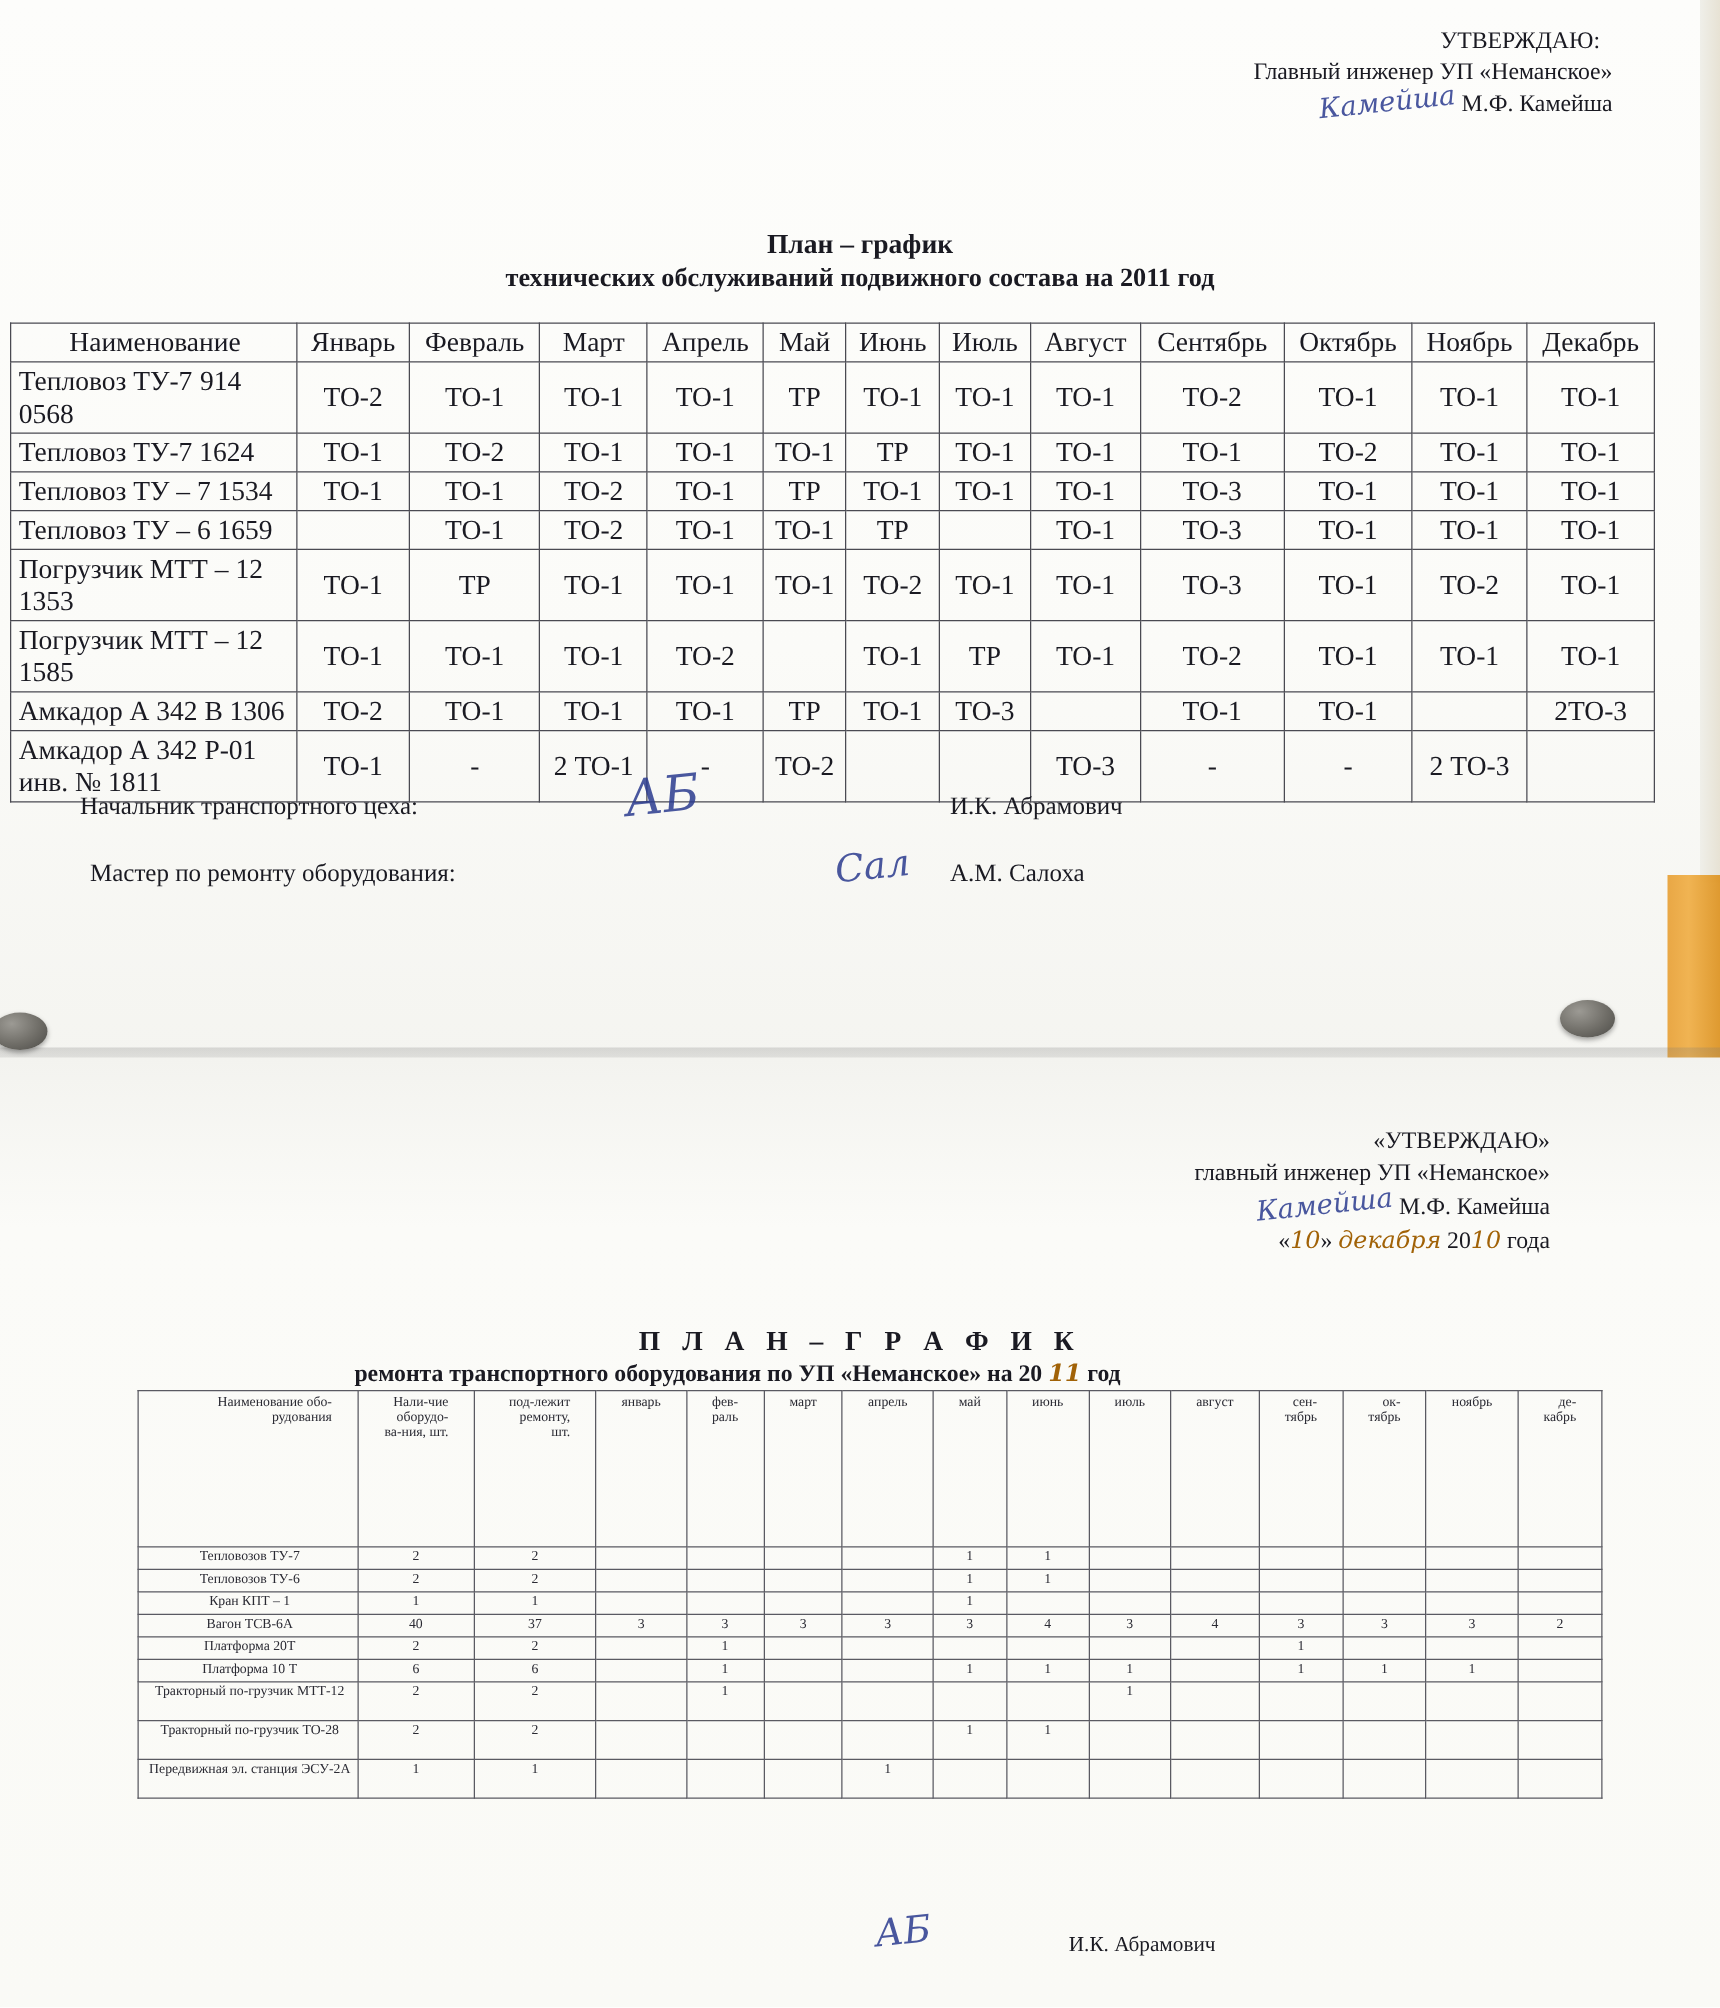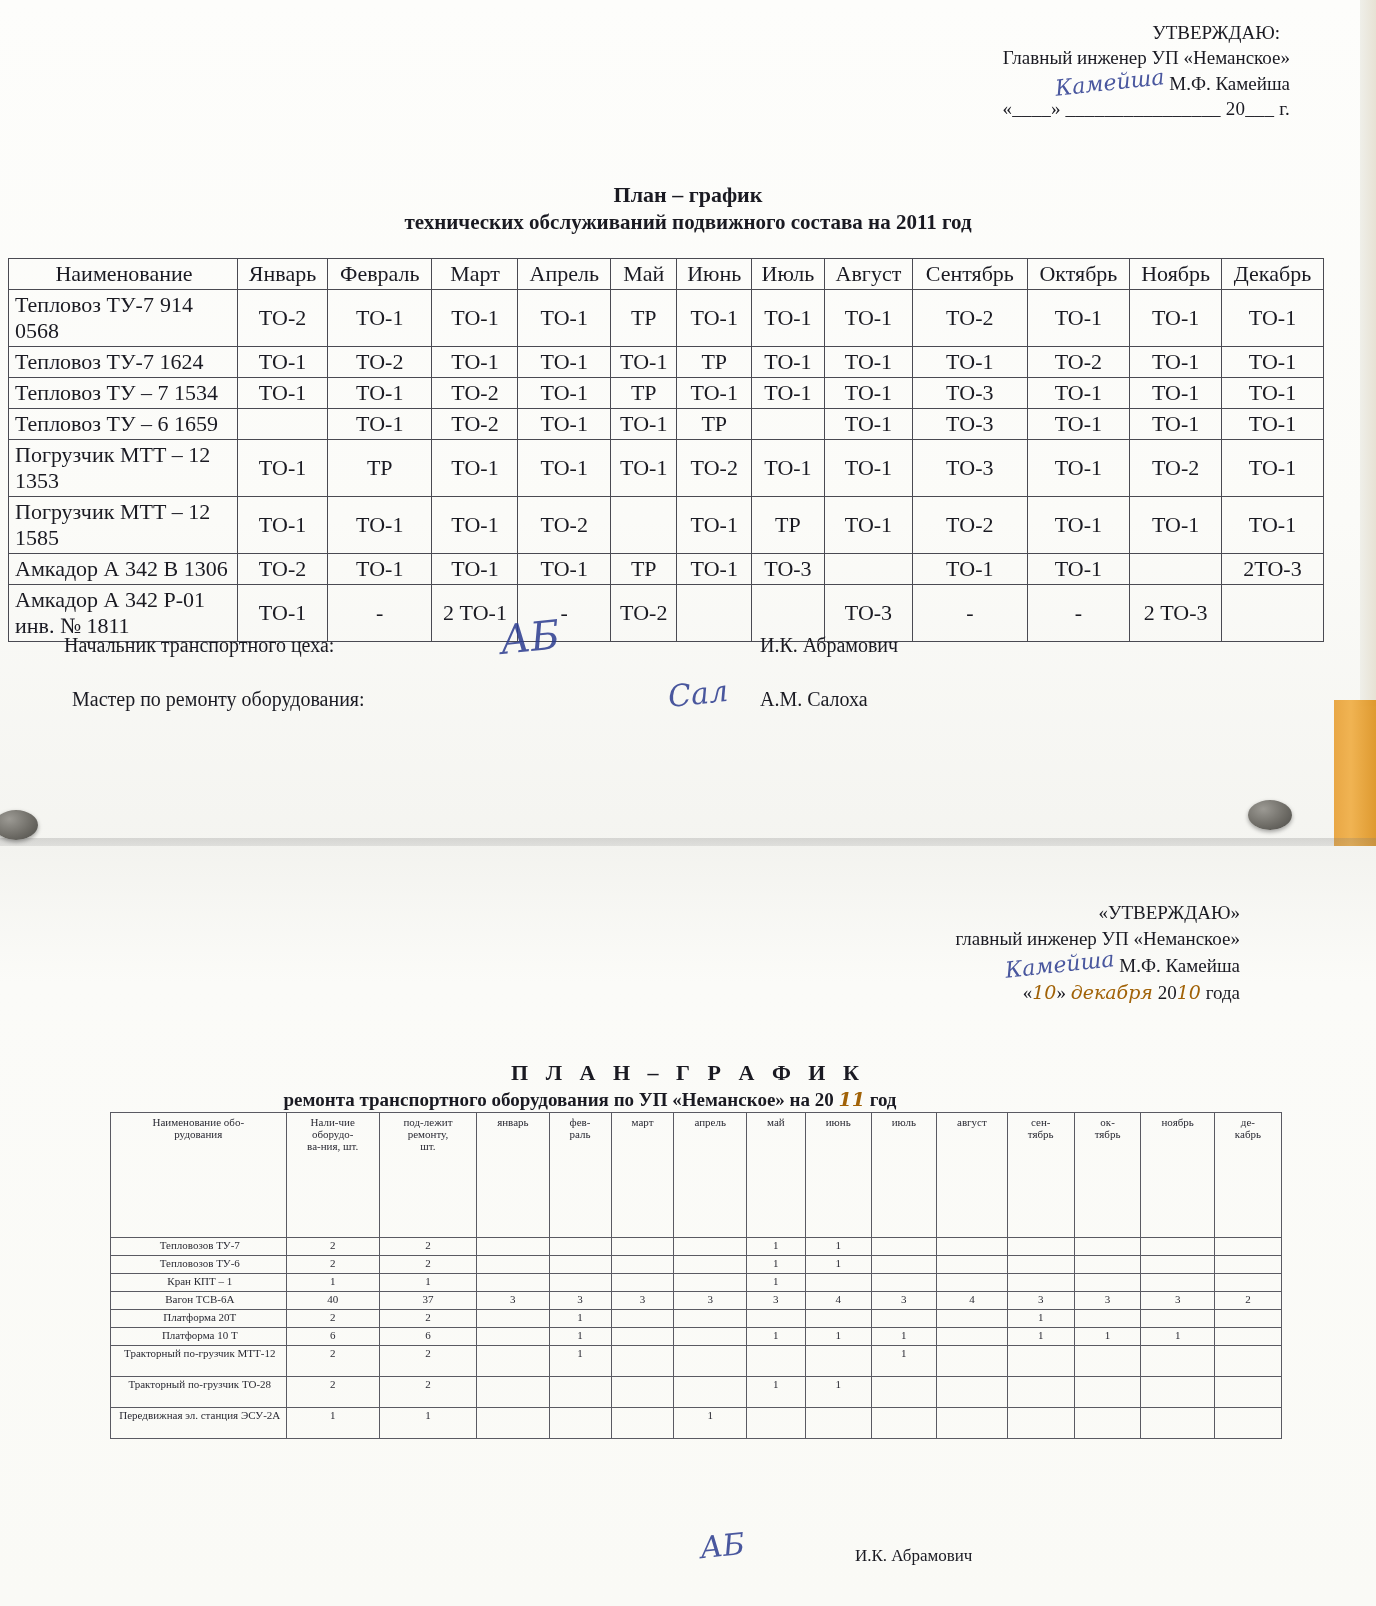--- a/index.html
+++ b/index.html
@@ -162,21 +162,21 @@
     font-size: 11px;
     color: #2a2a33;
   }
   table.t2 th, table.t2 td {
     border: 1px solid #5a5a62;
     text-align: center;
     vertical-align: top;
     padding: 1px 2px;
     height: 15px;
   }
-  table.t2 thead th { font-weight: normal; height: 118px; vertical-align: top; text-align: center; padding: 3px 20px; }
+  table.t2 thead th { font-weight: normal; height: 118px; vertical-align: top; text-align: right; padding: 3px 20px; }
   table.t2 th.c-name { width: 158px; }
   table.t2 th.c-qty  { width: 56px; }
   table.t2 th.c-rep  { width: 62px; }
   table.t2 td.r-name { text-align: center; padding-left: 5px; }
   table.t2 td.two-line { height: 28px; }
 
   #sig3-label { position: absolute; left: 350px; top: 1636px; font-size: 17px; }
   #sig3-name  { position: absolute; left: 855px; top: 1546px; font-size: 17px; }
   #sig3-mark  { position: absolute; left: 700px; top: 1528px; font-size: 30px; }
 </style>
@@ -190,21 +190,20 @@
 <div class="magnet left"></div>
 <div class="magnet right"></div>
 
 <div class="approve-top">
   <div class="ln1">УТВЕРЖДАЮ:</div>
   <div class="ln2">Главный инженер УП «Неманское»</div>
   <div class="ln3">
     <span class="sig-script">Камейша</span>
     <span>М.Ф. Камейша</span>
   </div>
-  <div class="ln4">«____» ________________ 20___ г.</div>
 </div>
 
 <div class="doc-title" id="title1">План – график</div>
 <div class="doc-title" id="subtitle1">технических обслуживаний подвижного состава на 2011 год</div>
 
 <table class="t1">
   <thead>
     <tr>
       <th class="name">Наименование</th>
       <th>Январь</th>

